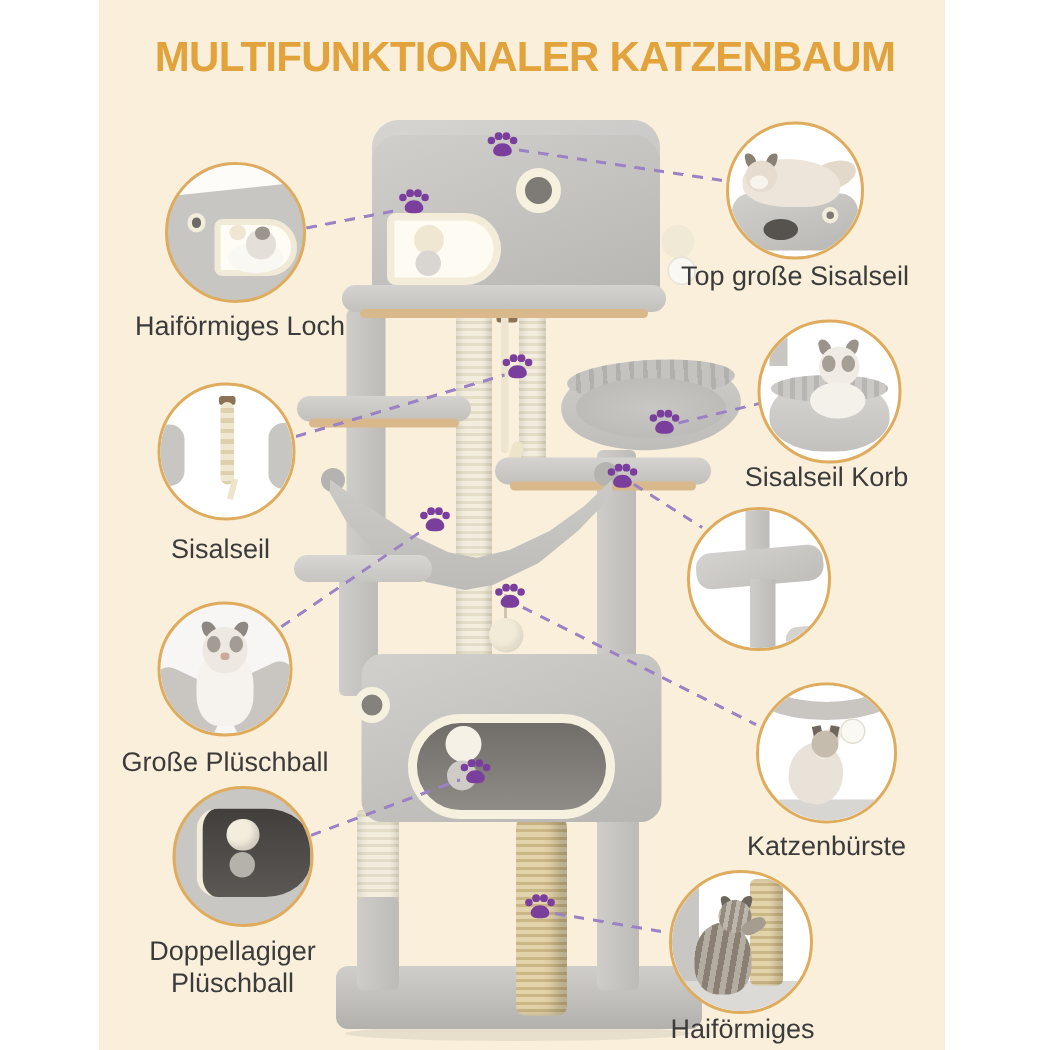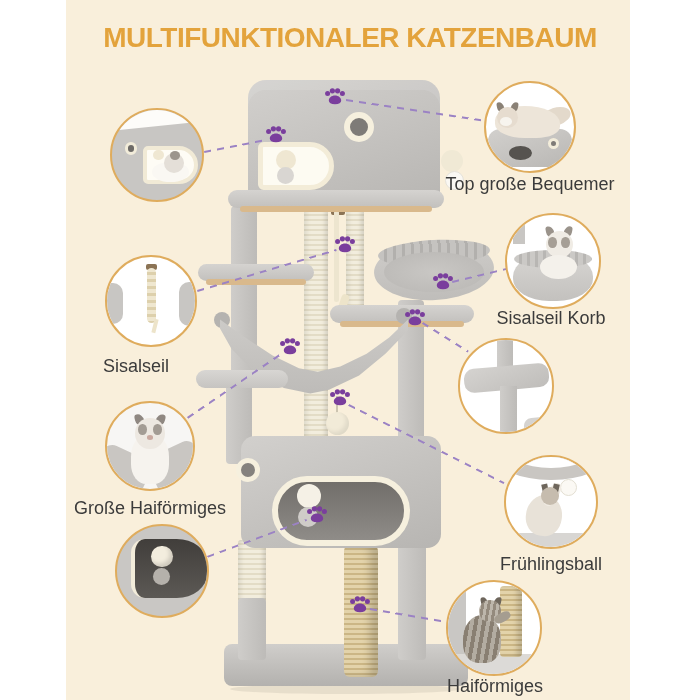--- a/index.html
+++ b/index.html
@@ -161,61 +161,63 @@
 
   <div class="callout-circle" style="left:110px;top:108px;width:94px;height:94px;background:#C8C6C3;">
     <div class="a" style="left:-5%;top:-8%;width:110%;height:26%;background:#FDFCF9;transform:rotate(-6deg);"></div>
     <div class="a" style="left:14%;top:36%;width:14%;height:14%;background:#6E6B67;border:3px solid #F2ECDA;border-radius:50%;"></div>
     <div class="a" style="left:34%;top:40%;width:62%;height:42%;background:#FEFCF5;border:4px solid #F1EAD6;border-radius:8px 30px 30px 8px;"></div>
     <div class="a" style="left:46%;top:44%;width:12%;height:12%;background:#EFE7D2;border-radius:50%;"></div>
     <div class="a" style="left:44%;top:58%;width:42%;height:22%;background:#FAF8F3;border-radius:50%;"></div>
     <div class="a" style="left:58%;top:48%;width:22%;height:22%;background:#E4DFD8;border-radius:50%;"></div>
     <div class="a" style="left:64%;top:46%;width:12%;height:10%;background:#9C958D;border-radius:50%;"></div>
   </div>
+  <div class="feature-label" style="left:40px;top:207px;width:240px;">Haiförmiges Loch</div>
 
   <div class="callout-circle" style="left:105px;top:255px;width:92px;height:92px;">
     <div class="a" style="left:-12%;top:30%;width:30%;height:46%;background:#C8C6C3;border-radius:10px;"></div>
     <div class="a" style="left:82%;top:28%;width:32%;height:50%;background:#C8C6C3;border-radius:10px;"></div>
     <div class="a" style="left:44%;top:8%;width:13%;height:7%;background:#8B7355;border-radius:2px;"></div>
     <div class="a" style="left:45.5%;top:13%;width:10%;height:62%;background:repeating-linear-gradient(180deg,#EFE7D0 0 4px,#DDD0AC 4px 7px);border-radius:5px;"></div>
     <div class="a" style="left:52%;top:70%;width:4%;height:16%;background:#EDE4CA;transform:rotate(14deg);"></div>
   </div>
-  <div class="feature-label" style="left:36px;top:356px;width:200px;text-align:center;">Sisalseil</div>
+  <div class="feature-label" style="left:47px;top:356px;width:200px;text-align:center;">Sisalseil</div>
 
   <div class="callout-circle" style="left:105px;top:401px;width:90px;height:90px;background:#F7F6F4;">
     <div class="a" style="left:-15%;top:55%;width:60%;height:60%;background:#C9C6C2;transform:rotate(25deg);border-radius:20%;"></div>
     <div class="a" style="left:55%;top:50%;width:60%;height:65%;background:#C9C6C2;transform:rotate(-25deg);border-radius:20%;"></div>
     <div class="a" style="left:28%;top:36%;width:44%;height:58%;background:#F6F3EE;border-radius:45% 45% 40% 40%;"></div>
     <div class="a" style="left:33%;top:13%;width:10%;height:13%;background:#8F8882;transform:rotate(-14deg);border-radius:30% 70% 0 50%;"></div>
     <div class="a" style="left:57%;top:13%;width:10%;height:13%;background:#8F8882;transform:rotate(14deg);border-radius:70% 30% 50% 0;"></div>
     <div class="a" style="left:33%;top:18%;width:34%;height:36%;background:#EDE8E1;border-radius:50%;"></div>
     <div class="a" style="left:36%;top:24%;width:10%;height:13%;background:#A39C94;border-radius:50%;"></div>
     <div class="a" style="left:54%;top:24%;width:10%;height:13%;background:#A39C94;border-radius:50%;"></div>
     <div class="a" style="left:46%;top:37%;width:8%;height:6%;background:#C9A9A0;border-radius:50%;"></div>
   </div>
-  <div class="feature-label" style="left:30px;top:498px;width:240px;">Große Haiförmiges</div>
+  <div class="feature-label" style="left:30px;top:498px;width:240px;">Große Plüschball</div>
 
   <div class="callout-circle" style="left:115px;top:524px;width:94px;height:94px;background:#C9C7C4;">
     <div class="a" style="left:16%;top:14%;width:84%;height:66%;background:linear-gradient(#413E3B,#5C5955);border-radius:14px 40% 40% 14px;border-left:4px solid #F2ECDA;"></div>
     <div class="a" style="left:38%;top:22%;width:24%;height:24%;background:#F3EDDE;border-radius:50%;box-shadow:inset -3px -3px 4px rgba(0,0,0,.15);"></div>
     <div class="a" style="left:40%;top:47%;width:19%;height:19%;background:#B5B1AB;border-radius:50%;"></div>
   </div>
+  <div class="feature-label" style="left:80px;top:624px;width:150px;">Doppellagiger Plüschball</div>
 
   <div class="callout-circle" style="left:484px;top:81px;width:92px;height:92px;">
     <div class="a" style="left:2%;top:52%;width:96%;height:44%;background:linear-gradient(160deg,#D2D0CD,#B9B7B4);border-radius:12px;"></div>
     <div class="a" style="left:26%;top:72%;width:26%;height:16%;background:#56534F;border-radius:50%;"></div>
     <div class="a" style="left:70%;top:62%;width:13%;height:13%;border:3px solid #F2ECDA;background:#7E7B77;border-radius:50%;"></div>
     <div class="a" style="left:60%;top:28%;width:36%;height:20%;background:#E3D9CB;transform:rotate(-18deg);border-radius:50%;"></div>
     <div class="a" style="left:10%;top:26%;width:74%;height:36%;background:#EDE5D9;border-radius:50% 60% 40% 50%;"></div>
     <div class="a" style="left:13%;top:22%;width:8%;height:11%;background:#8A8176;transform:rotate(-12deg);border-radius:30% 70% 0 50%;"></div>
     <div class="a" style="left:28%;top:22%;width:8%;height:11%;background:#8A8176;transform:rotate(12deg);border-radius:70% 30% 50% 0;"></div>
     <div class="a" style="left:12%;top:27%;width:24%;height:24%;background:#E6DCCF;border-radius:50%;"></div>
     <div class="a" style="left:16%;top:39%;width:14%;height:10%;background:#F7F4EE;border-radius:50%;"></div>
   </div>
-  <div class="feature-label" style="left:410px;top:174px;width:240px;">Top große Bequemer</div>
+  <div class="feature-label" style="left:410px;top:174px;width:240px;">Top große Sisalseil</div>
 
   <div class="callout-circle" style="left:505px;top:213px;width:96px;height:96px;">
     <div class="a" style="left:6%;top:0;width:14%;height:32%;background:#C8C6C3;"></div>
     <div class="a" style="left:6%;top:40%;width:88%;height:54%;background:linear-gradient(#D8D6D3,#C3C1BE);border-radius:50% 50% 45% 45%;"></div>
     <div class="a" style="left:8%;top:38%;width:84%;height:20%;background:repeating-linear-gradient(90deg,#CBC9C6 0 5px,#B8B6B3 5px 8px);border-radius:50%;"></div>
     <div class="a" style="left:42%;top:12%;width:9%;height:12%;background:#9A938B;transform:rotate(-12deg);border-radius:30% 70% 0 50%;"></div>
     <div class="a" style="left:62%;top:12%;width:9%;height:12%;background:#9A938B;transform:rotate(12deg);border-radius:70% 30% 50% 0;"></div>
     <div class="a" style="left:42%;top:17%;width:30%;height:30%;background:#F0ECE5;border-radius:50%;"></div>
     <div class="a" style="left:45%;top:24%;width:9%;height:12%;background:#A69F96;border-radius:50%;"></div>
     <div class="a" style="left:59%;top:24%;width:9%;height:12%;background:#A69F96;border-radius:50%;"></div>
@@ -234,21 +236,21 @@
     <div class="a" style="left:-12%;top:-30%;width:124%;height:56%;background:#C9C6C2;border-radius:50%;"></div>
     <div class="a" style="left:-2%;top:-36%;width:104%;height:48%;background:#fff;border-radius:50%;"></div>
     <div class="a" style="left:0;top:84%;width:100%;height:16%;background:#D8D6D3;"></div>
     <div class="a" style="left:60%;top:24%;width:19%;height:19%;background:#FBF9F4;border:1px solid #E2DED2;border-radius:50%;"></div>
     <div class="a" style="left:22%;top:42%;width:40%;height:46%;background:#E8E2D8;border-radius:50% 50% 45% 45%;transform:rotate(8deg);"></div>
     <div class="a" style="left:46%;top:28%;width:12%;height:28%;background:#F0EBE2;transform:rotate(32deg);border-radius:40%;"></div>
     <div class="a" style="left:40%;top:30%;width:7%;height:9%;background:#6E665C;transform:rotate(-12deg);"></div>
     <div class="a" style="left:52%;top:30%;width:7%;height:9%;background:#6E665C;transform:rotate(12deg);"></div>
     <div class="a" style="left:39%;top:33%;width:20%;height:20%;background:#C6BCAE;border-radius:50%;"></div>
   </div>
-  <div class="feature-label" style="left:431px;top:554px;width:240px;">Frühlingsball</div>
+  <div class="feature-label" style="left:431px;top:554px;width:240px;">Katzenbürste</div>
 
   <div class="callout-circle" style="left:446px;top:580px;width:96px;height:96px;">
     <div class="a" style="left:0;top:0;width:20%;height:100%;background:#C9C7C4;"></div>
     <div class="a" style="left:0;top:78%;width:100%;height:22%;background:#DCDAD7;"></div>
     <div class="a" style="left:56%;top:4%;width:24%;height:78%;background:repeating-linear-gradient(180deg,#E3D3AA 0 3px,#CBB685 3px 5px);border-radius:4px;box-shadow:inset -5px 0 5px rgba(0,0,0,.15);"></div>
     <div class="a" style="left:16%;top:36%;width:42%;height:52%;background:repeating-linear-gradient(100deg,#B3ACA1 0 4px,#897F72 4px 8px);border-radius:50% 50% 40% 40%;"></div>
     <div class="a" style="left:36%;top:16%;width:8%;height:11%;background:#6E665C;transform:rotate(-12deg);border-radius:30% 70% 0 50%;"></div>
     <div class="a" style="left:50%;top:16%;width:8%;height:11%;background:#6E665C;transform:rotate(12deg);border-radius:70% 30% 50% 0;"></div>
     <div class="a" style="left:34%;top:20%;width:24%;height:24%;background:repeating-linear-gradient(100deg,#BDB6AB 0 3px,#948A7D 3px 6px);border-radius:50%;"></div>
     <div class="a" style="left:50%;top:34%;width:18%;height:10%;background:#A59D90;transform:rotate(-28deg);border-radius:40%;"></div>

